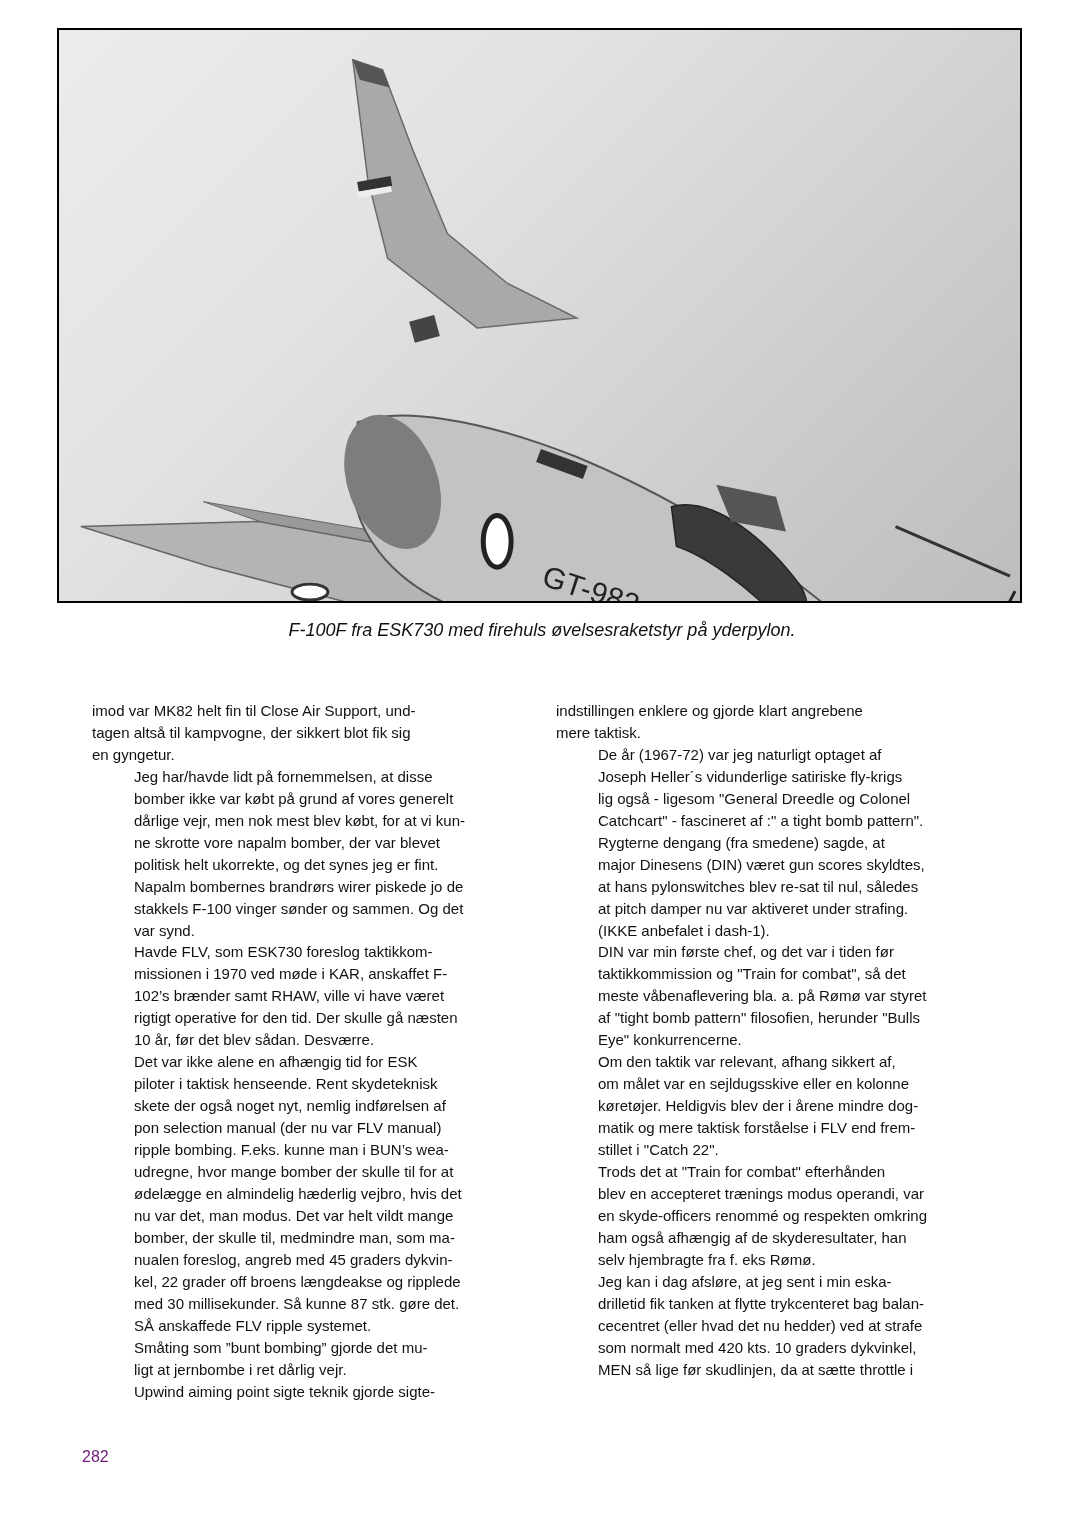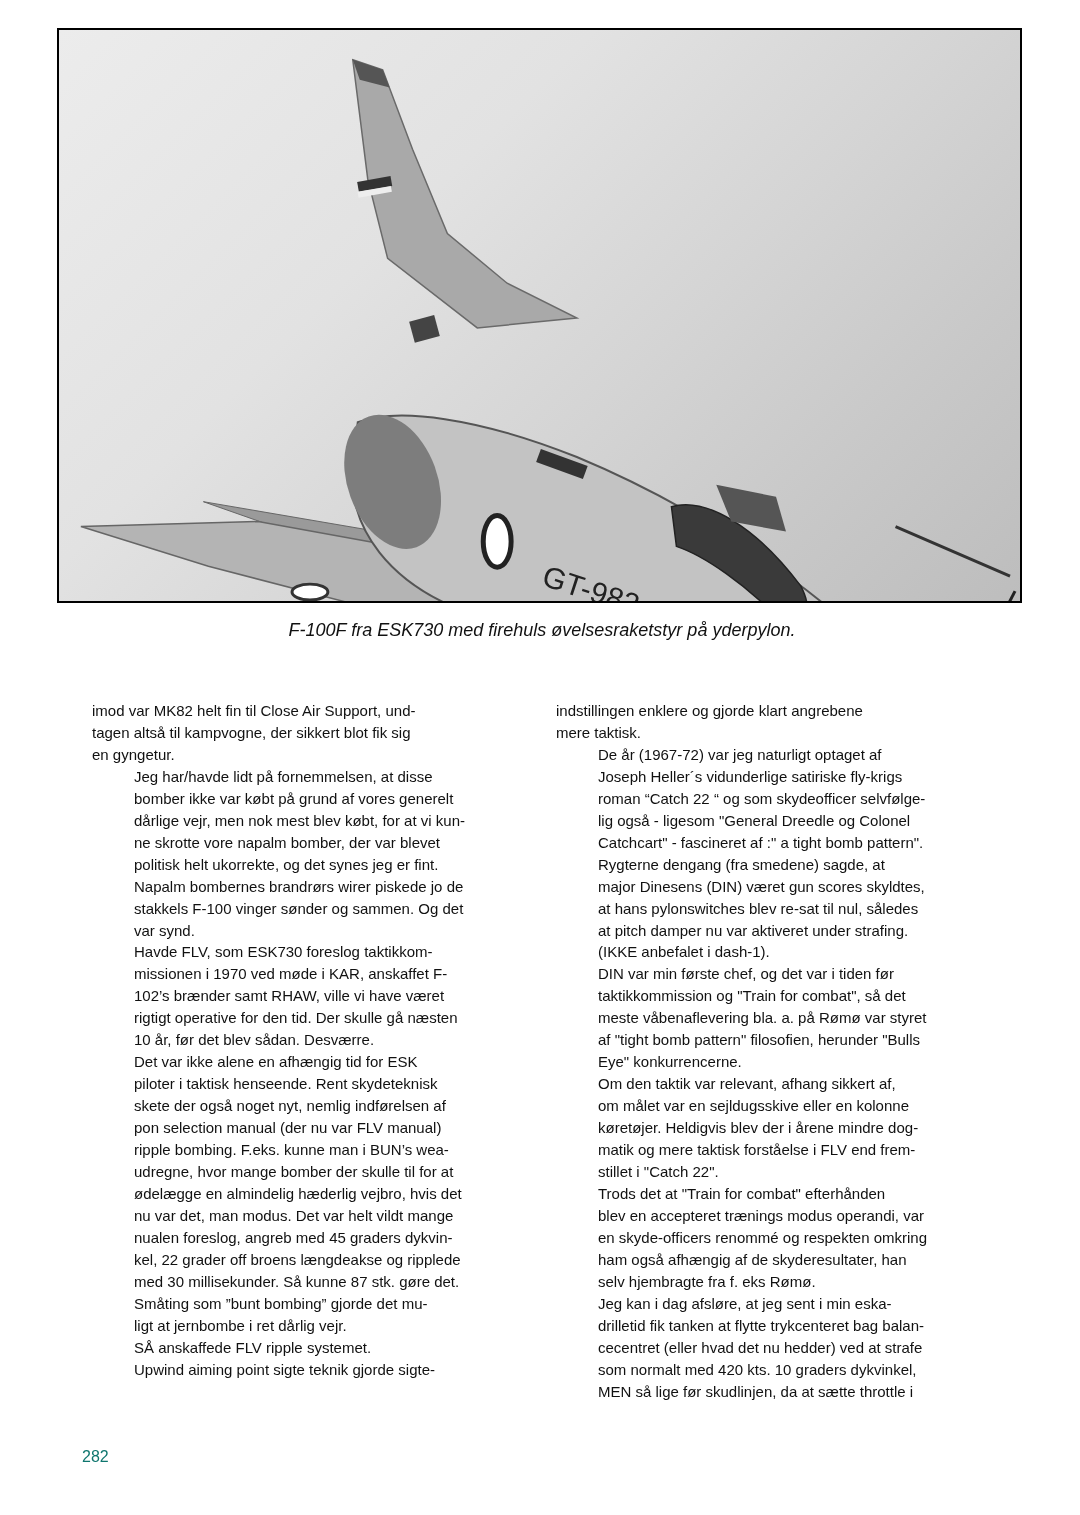--- a/index.html
+++ b/index.html
@@ -20,21 +20,21 @@
     .column {
       position: absolute; top: 700px; width: 462px;
       font-size: 15px; line-height: 21.95px; color: #111;
     }
     .col-left { left: 92px; }
     .col-right { left: 556px; }
     .column p { margin: 0; }
     .column p.indent { text-indent: 42px; }
     .line { display: block; white-space: nowrap; }
     .page-number {
-      position: absolute; left: 82px; top: 1448px; font-size: 16px; color: #0f766e;
+      position: absolute; left: 82px; top: 1448px; font-size: 16px; color: #701a75;
     }
   </style>
 </head>
 <body>
 
 <div class="photo-frame">
   <svg viewBox="0 0 965 575" preserveAspectRatio="none">
 
     <polygon points="295,30 325,40 355,120 390,205 450,255 520,290 420,300 330,230 310,150" fill="#a9a9a9" stroke="#6a6a6a" stroke-width="1.5"></polygon>
     <polygon points="295,30 325,40 332,58 302,50" fill="#555"></polygon>
@@ -101,44 +101,44 @@
     </p>
     <p class="indent">
       <span class="line">Det var ikke alene en afhængig tid for ESK</span>
       <span class="line">piloter i taktisk henseende. Rent skydeteknisk</span>
       <span class="line">skete der også noget nyt, nemlig indførelsen af</span>
       <span class="line">pon selection manual (der nu var FLV manual)</span>
       <span class="line">ripple bombing. F.eks. kunne man i BUN’s wea-</span>
       <span class="line">udregne, hvor mange bomber der skulle til for at</span>
       <span class="line">ødelægge en almindelig hæderlig vejbro, hvis det</span>
       <span class="line">nu var det, man modus. Det var helt vildt mange</span>
+      <span class="line">bomber, der skulle til, medmindre man, som ma-</span>
       <span class="line">nualen foreslog, angreb med 45 graders dykvin-</span>
       <span class="line">kel, 22 grader off broens længdeakse og ripplede</span>
       <span class="line">med 30 millisekunder. Så kunne 87 stk. gøre det.</span>
     </p>
     <p class="indent">
+      <span class="line">SÅ anskaffede FLV ripple systemet.</span>
+    </p>
+    <p class="indent">
       <span class="line">Småting som ”bunt bombing” gjorde det mu-</span>
       <span class="line">ligt at jernbombe i ret dårlig vejr.</span>
-    </p>
-    <p class="indent">
-      <span class="line">SÅ anskaffede FLV ripple systemet.</span>
     </p>
     <p class="indent">
       <span class="line">Upwind aiming point sigte teknik gjorde sigte-</span>
     </p>
   </div>
 <div class="column col-right">
     <p>
       <span class="line">indstillingen enklere og gjorde klart angrebene</span>
       <span class="line">mere taktisk.</span>
     </p>
     <p class="indent">
       <span class="line">De år (1967-72) var jeg naturligt optaget af</span>
       <span class="line">Joseph Heller´s vidunderlige satiriske fly-krigs</span>
-      <span class="line">roman “Catch 22 “ og som skydeofficer selvfølge-</span>
       <span class="line">lig også  - ligesom "General Dreedle og Colonel</span>
       <span class="line">Catchcart" - fascineret af :" a tight bomb pattern".</span>
     </p>
     <p class="indent">
       <span class="line">Rygterne dengang (fra smedene) sagde, at</span>
       <span class="line">major Dinesens (DIN) været gun scores skyldtes,</span>
       <span class="line">at hans pylonswitches blev re-sat til nul, således</span>
       <span class="line">at pitch damper nu var aktiveret under strafing.</span>
       <span class="line">(IKKE anbefalet i dash-1).</span>
     </p>

